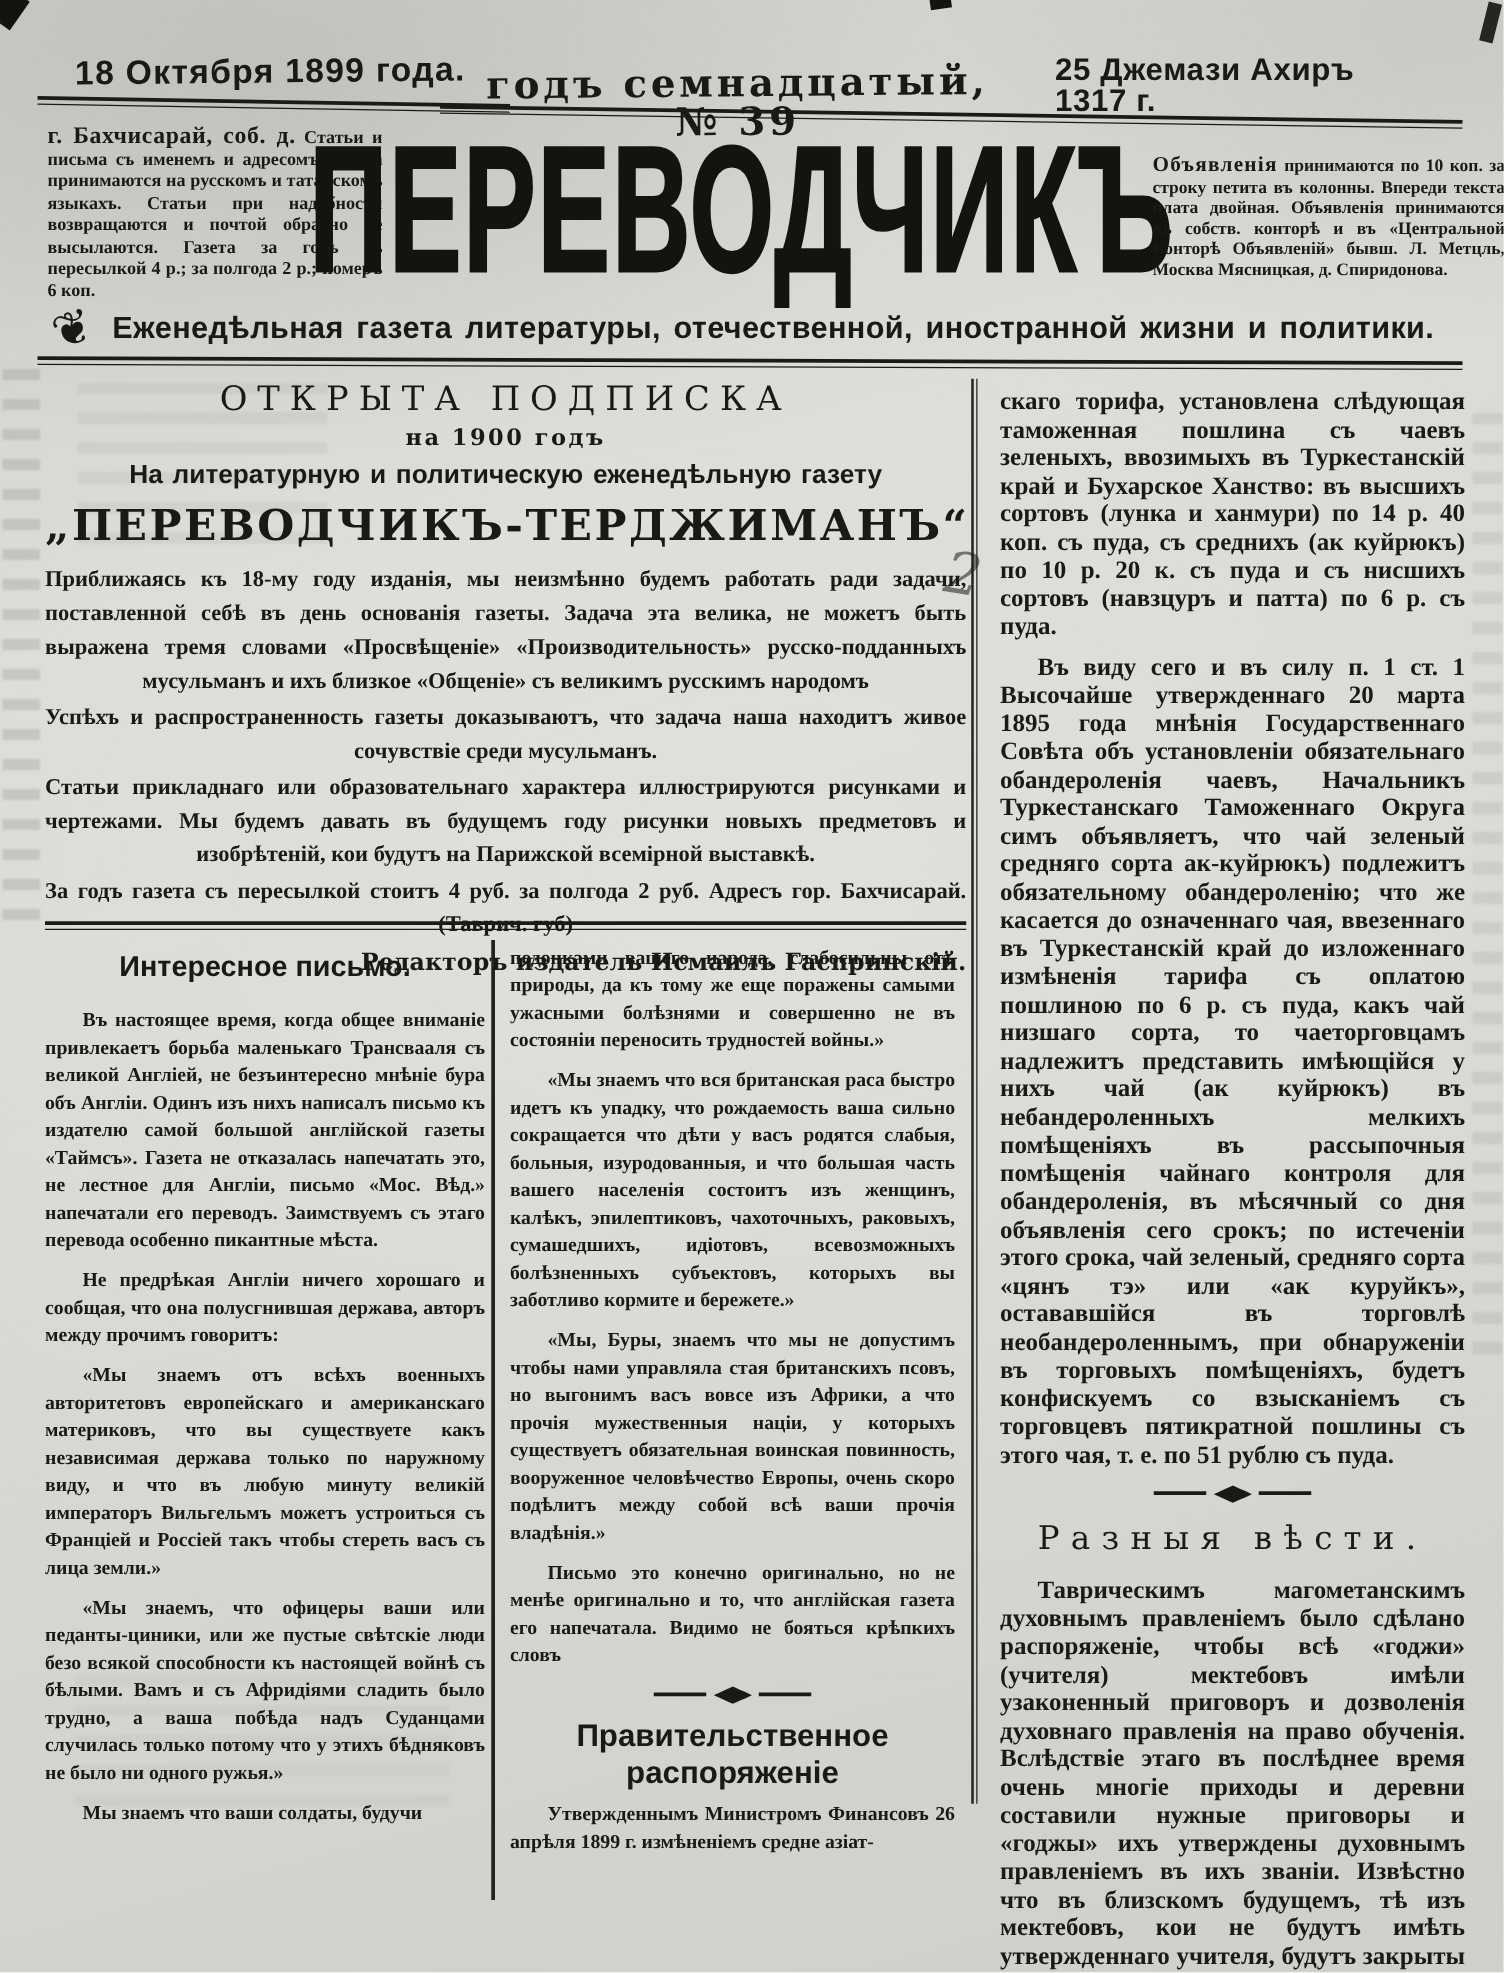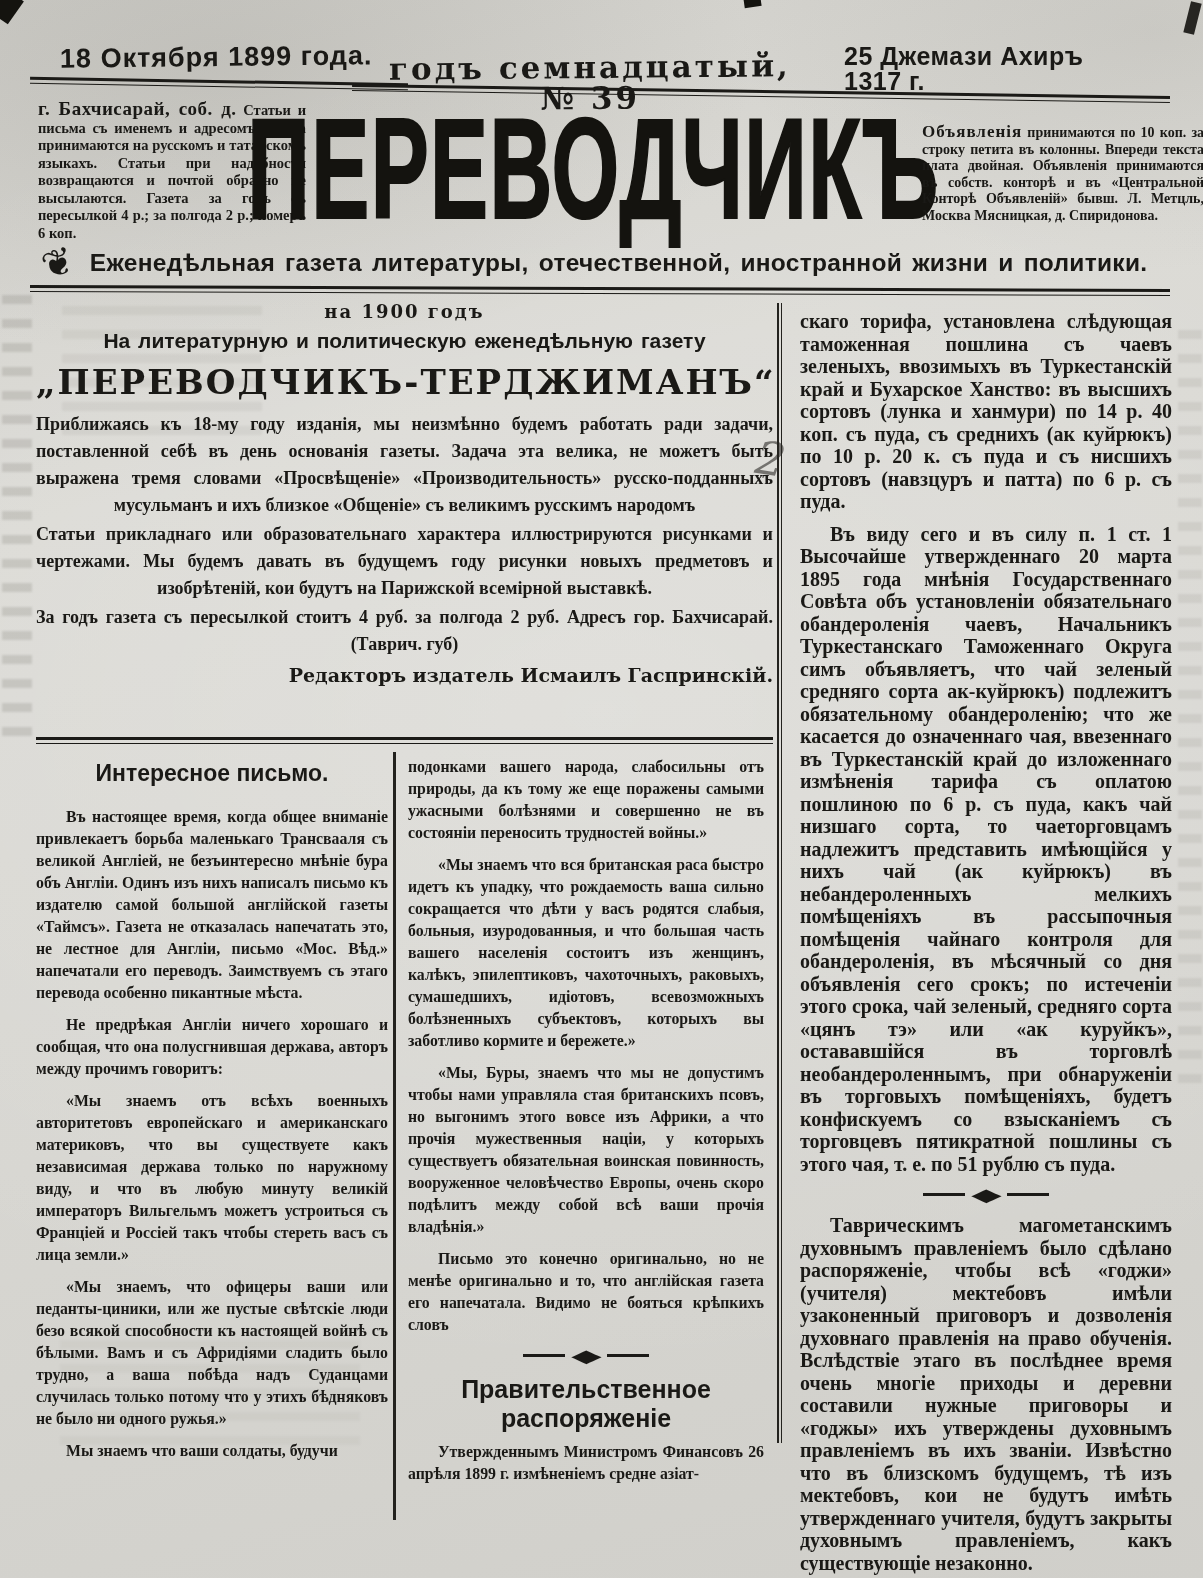--- a/index.html
+++ b/index.html
@@ -97,61 +97,64 @@
   <div class="abs subtitle-row">
     <span class="ornament">❦</span>
     <span class="subtitle">Еженедѣльная газета литературы, отечественной, иностранной жизни и политики.</span>
   </div>
   <div class="abs drule" style="left:30px;top:287px;width:1140px;transform:rotate(0.2deg);"></div>
 
   <div class="abs vrule-double" style="left:777px;top:303px;height:1140px;"></div>
   <div class="abs vrule-single" style="left:393px;top:752px;height:768px;"></div>
 
   <div class="abs subscription">
+    <div class="sub-heading">ОТКРЫТА ПОДПИСКА</div>
     <div class="sub-subheading">на 1900 годъ</div>
     <div class="sub-tagline">На литературную и политическую еженедѣльную газету</div>
     <div class="sub-name">„ПЕРЕВОДЧИКЪ-ТЕРДЖИМАНЪ“</div>
     <p class="sub-p">Приближаясь къ 18-му году изданія, мы неизмѣнно будемъ работать ради задачи, поставленной себѣ въ день основанія газеты. Задача эта велика, не можетъ быть выражена тремя словами «Просвѣщеніе» «Производительность» русско-подданныхъ мусульманъ и ихъ близкое «Общеніе» съ великимъ русскимъ народомъ</p>
+    <p class="sub-p">Успѣхъ и распространенность газеты доказываютъ, что задача наша находитъ живое сочувствіе среди мусульманъ.</p>
     <p class="sub-p">Статьи прикладнаго или образовательнаго характера иллюстрируются рисунками и чертежами. Мы будемъ давать въ будущемъ году рисунки новыхъ предметовъ и изобрѣтеній, кои будутъ на Парижской всемірной выставкѣ.</p>
     <p class="sub-p">За годъ газета съ пересылкой стоитъ 4 руб. за полгода 2 руб. Адресъ гор. Бахчисарай. (Таврич. губ)</p>
     <div class="sub-editor">Редакторъ издатель Исмаилъ Гаспринскій.</div>
   </div>
   <div class="abs drule" style="left:36px;top:737px;width:737px;"></div>
 
   <div class="col col1">
     <div class="h-letter">Интересное письмо.</div>
     <p class="body-p indent">Въ настоящее время, когда общее вниманіе привлекаетъ борьба маленькаго Трансвааля съ великой Англіей, не безъинтересно мнѣніе бура объ Англіи. Одинъ изъ нихъ написалъ письмо къ издателю самой большой англійской газеты «Таймсъ». Газета не отказалась напечатать это, не лестное для Англіи, письмо «Мос. Вѣд.» напечатали его переводъ. Заимствуемъ съ этаго перевода особенно пикантные мѣста.</p>
     <p class="body-p indent">Не предрѣкая Англіи ничего хорошаго и сообщая, что она полусгнившая держава, авторъ между прочимъ говоритъ:</p>
     <p class="body-p indent">«Мы знаемъ отъ всѣхъ военныхъ авторитетовъ европейскаго и американскаго материковъ, что вы существуете какъ независимая держава только по наружному виду, и что въ любую минуту великій императоръ Вильгельмъ можетъ устроиться съ Франціей и Россіей такъ чтобы стереть васъ съ лица земли.»</p>
     <p class="body-p indent">«Мы знаемъ, что офицеры ваши или педанты-циники, или же пустые свѣтскіе люди безо всякой способности къ настоящей войнѣ съ бѣлыми. Вамъ и съ Афридіями сладить было трудно, а ваша побѣда надъ Суданцами случилась только потому что у этихъ бѣдняковъ не было ни одного ружья.»</p>
     <p class="body-p indent">Мы знаемъ что ваши солдаты, будучи</p>
   </div>
 
   <div class="col col2">
     <p class="body-p">подонками вашего народа, слабосильны отъ природы, да къ тому же еще поражены самыми ужасными болѣзнями и совершенно не въ состояніи переносить трудностей войны.»</p>
     <p class="body-p indent">«Мы знаемъ что вся британская раса быстро идетъ къ упадку, что рождаемость ваша сильно сокращается что дѣти у васъ родятся слабыя, больныя, изуродованныя, и что большая часть вашего населенія состоитъ изъ женщинъ, калѣкъ, эпилептиковъ, чахоточныхъ, раковыхъ, сумашедшихъ, идіотовъ, всевозможныхъ болѣзненныхъ субъектовъ, которыхъ вы заботливо кормите и бережете.»</p>
-    <p class="body-p indent">«Мы, Буры, знаемъ что мы не допустимъ чтобы нами управляла стая британскихъ псовъ, но выгонимъ этого вовсе изъ Африки, а что прочія мужественныя націи, у которыхъ существуетъ обязательная воинская повинность, вооруженное человѣчество Европы, очень скоро подѣлитъ между собой всѣ ваши прочія владѣнія.»</p>
+    <p class="body-p indent">«Мы, Буры, знаемъ что мы не допустимъ чтобы нами управляла стая британскихъ псовъ, но выгонимъ васъ вовсе изъ Африки, а что прочія мужественныя націи, у которыхъ существуетъ обязательная воинская повинность, вооруженное человѣчество Европы, очень скоро подѣлитъ между собой всѣ ваши прочія владѣнія.»</p>
     <p class="body-p indent">Письмо это конечно оригинально, но не менѣе оригинально и то, что англійская газета его напечатала. Видимо не бояться крѣпкихъ словъ</p>
     <div class="sep">
       <span class="sep-line"></span>
       <span class="sep-diamond">◆</span>
       <span class="sep-line"></span>
     </div>
     <div class="h-decree">Правительственное распоряженіе</div>
     <p class="body-p indent">Утвержденнымъ Министромъ Финансовъ 26 апрѣля 1899 г. измѣненіемъ средне азіат-</p>
   </div>
 
   <div class="col col3">
     <p class="body-p">скаго торифа, установлена слѣдующая таможенная пошлина съ чаевъ зеленыхъ, ввозимыхъ въ Туркестанскій край и Бухарское Ханство: въ высшихъ сортовъ (лунка и ханмури) по 14 р. 40 коп. съ пуда, съ среднихъ (ак куйрюкъ) по 10 р. 20 к. съ пуда и съ нисшихъ сортовъ (навзцуръ и патта) по 6 р. съ пуда.</p>
     <p class="body-p indent">Въ виду сего и въ силу п. 1 ст. 1 Высочайше утвержденнаго 20 марта 1895 года мнѣнія Государственнаго Совѣта объ установленіи обязательнаго обандероленія чаевъ, Начальникъ Туркестанскаго Таможеннаго Округа симъ объявляетъ, что чай зеленый средняго сорта ак-куйрюкъ) подлежитъ обязательному обандероленію; что же касается до означеннаго чая, ввезеннаго въ Туркестанскій край до изложеннаго измѣненія тарифа съ оплатою пошлиною по 6 р. съ пуда, какъ чай низшаго сорта, то чаеторговцамъ надлежитъ представить имѣющійся у нихъ чай (ак куйрюкъ) въ небандероленныхъ мелкихъ помѣщеніяхъ въ рассыпочныя помѣщенія чайнаго контроля для обандероленія, въ мѣсячный со дня объявленія сего срокъ; по истеченіи этого срока, чай зеленый, средняго сорта «цянъ тэ» или «ак куруйкъ», остававшійся въ торговлѣ необандероленнымъ, при обнаруженіи въ торговыхъ помѣщеніяхъ, будетъ конфискуемъ со взысканіемъ съ торговцевъ пятикратной пошлины съ этого чая, т. е. по 51 рублю съ пуда.</p>
     <div class="sep">
       <span class="sep-line"></span>
       <span class="sep-diamond">◆</span>
       <span class="sep-line"></span>
     </div>
+    <div class="h-news">Разныя вѣсти.</div>
     <p class="body-p indent">Таврическимъ магометанскимъ духовнымъ правленіемъ было сдѣлано распоряженіе, чтобы всѣ «годжи» (учителя) мектебовъ имѣли узаконенный приговоръ и дозволенія духовнаго правленія на право обученія. Вслѣдствіе этаго въ послѣднее время очень многіе приходы и деревни составили нужные приговоры и «годжы» ихъ утверждены духовнымъ правленіемъ въ ихъ званіи. Извѣстно что въ близскомъ будущемъ, тѣ изъ мектебовъ, кои не будутъ имѣть утвержденнаго учителя, будутъ закрыты духовнымъ правленіемъ, какъ существующіе незаконно.</p>
     <div class="sep">
       <span class="sep-line"></span>
       <span class="sep-diamond">◆</span>
       <span class="sep-line"></span>
     </div>
   </div>
 
 </div>
 

